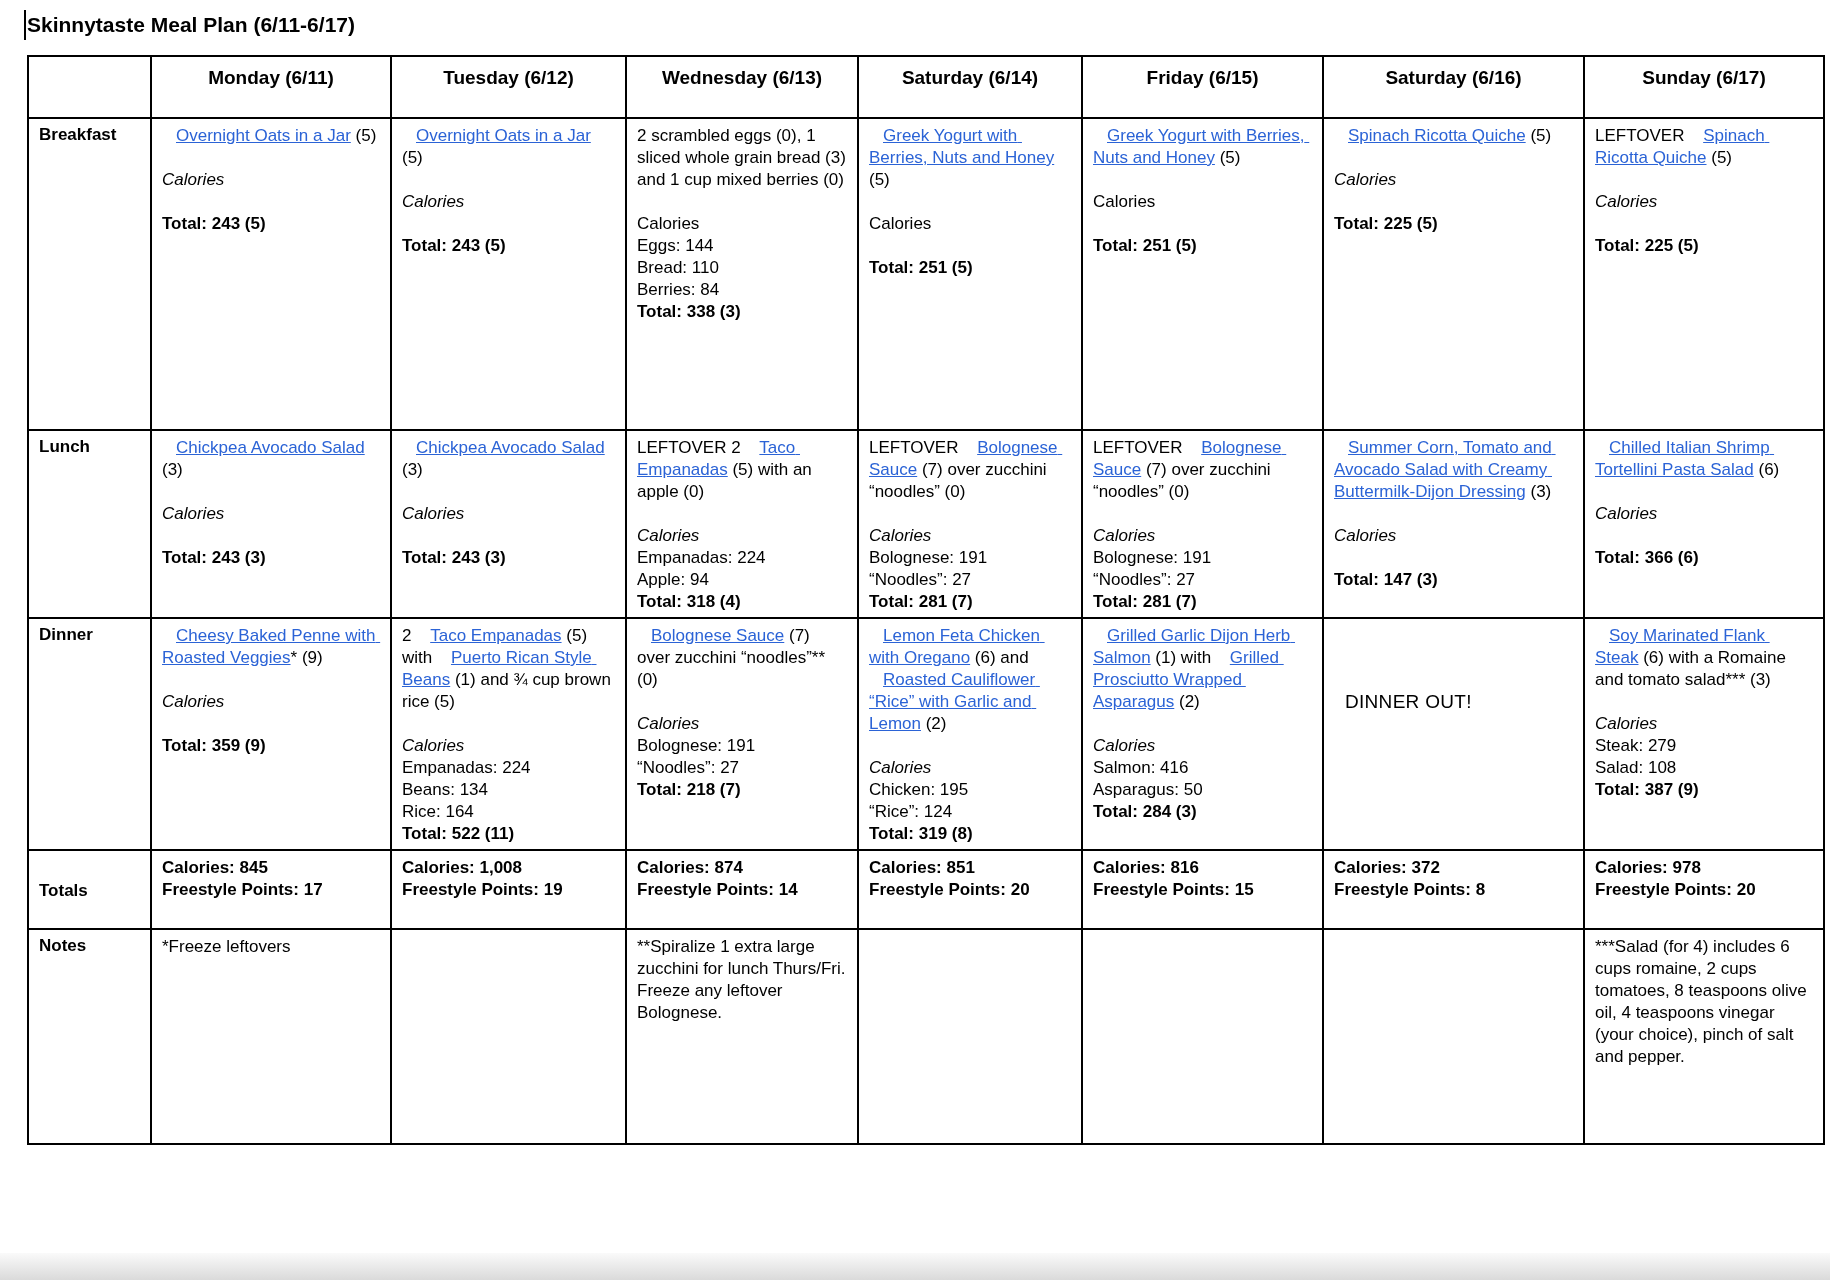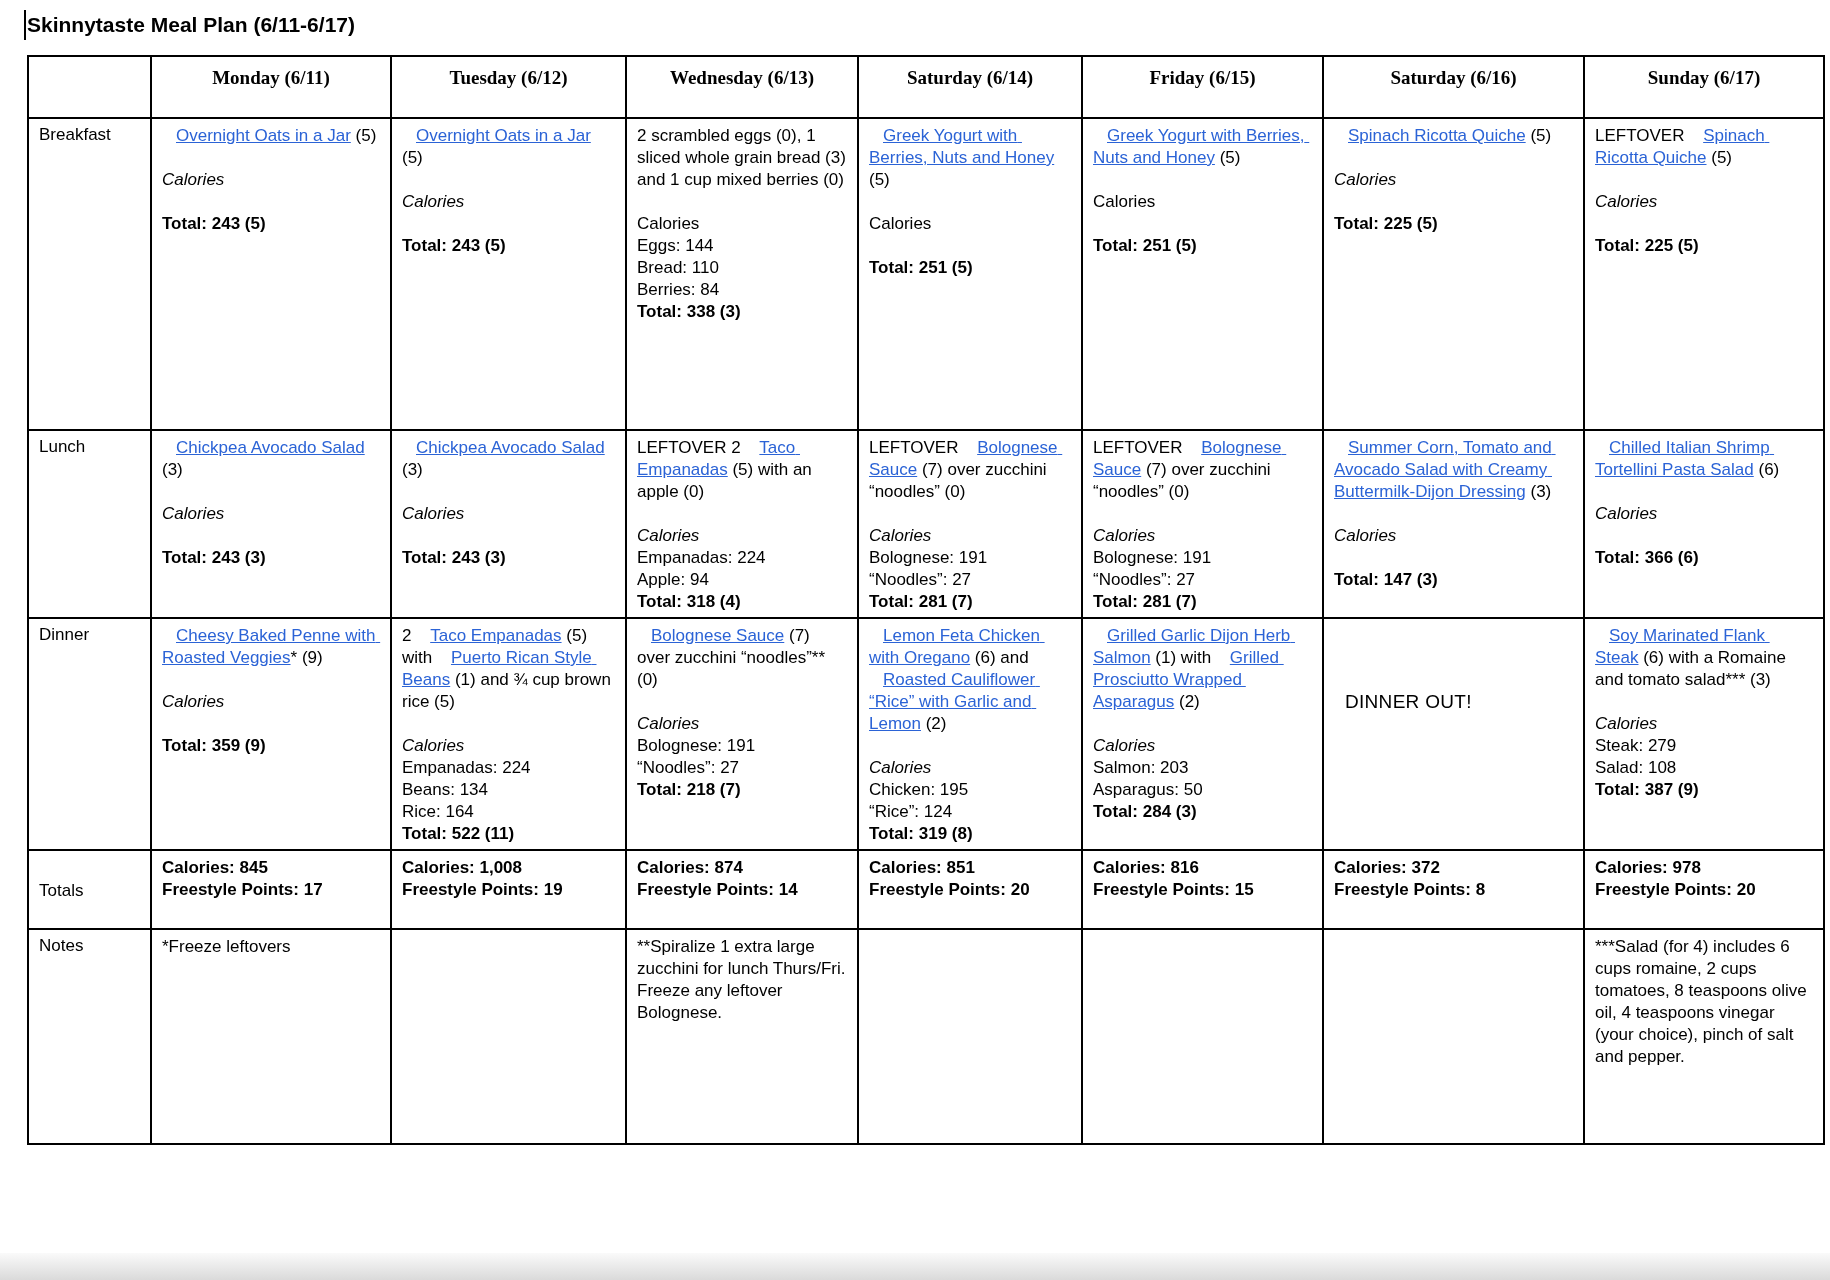--- a/index.html
+++ b/index.html
@@ -4,22 +4,22 @@
 <style>
   html,body{margin:0;padding:0;background:#ffffff;}
   body{width:1830px;height:1280px;overflow:hidden;font-family:"Liberation Sans",sans-serif;color:#000;position:relative;}
   .page{position:absolute;inset:0;background:#fff;}
   .title-row{position:absolute;left:24px;top:10px;white-space:nowrap;}
   .caret{display:inline-block;width:2px;height:30px;background:#000;vertical-align:middle;margin-right:1px;}
   .title{font-size:21px;font-weight:bold;vertical-align:middle;}
   table.meal{position:absolute;left:27px;top:55px;border-collapse:collapse;table-layout:fixed;}
   table.meal th,table.meal td{border:2px solid #000;vertical-align:top;padding:6px 10px 4px 10px;font-size:17px;text-align:left;overflow:hidden;}
   tr.head-row{height:62px;}
-  tr.head-row th{font-size:19px;font-weight:bold;text-align:center;padding-top:10px;font-family:Liberation Serif, serif;}
-  th.row-label{font-size:18px;font-weight:normal;}
+  tr.head-row th{font-size:19px;font-weight:bold;text-align:center;padding-top:10px;}
+  th.row-label{font-size:18px;font-weight:bold;}
   tr.row-breakfast{height:312px;}
   tr.row-lunch{height:185px;}
   tr.row-dinner{height:212px;}
   tr.row-totals{height:79px;}
   tr.row-totals th.row-label{vertical-align:middle;}
   tr.row-notes{height:215px;}
   .line{line-height:22px;min-height:22px;}
   .run{white-space:pre-wrap;}
   .run.bold{font-weight:bold;}
   .run.italic{font-style:italic;}
@@ -199,21 +199,21 @@
             <div class="line">&nbsp;</div>
             <div class="line"><span class="run italic">Calories</span></div>
             <div class="line"><span class="run plain">Chicken: 195</span></div>
             <div class="line"><span class="run plain">“Rice”: 124</span></div>
             <div class="line"><span class="run bold">Total: 319 (8)</span></div>
           </td>
           <td>
             <div class="line"><a href="#" class="run link">Grilled Garlic Dijon Herb Salmon</a><span class="run plain"> (1) with </span><a href="#" class="run link">Grilled Prosciutto Wrapped Asparagus</a><span class="run plain"> (2)</span></div>
             <div class="line">&nbsp;</div>
             <div class="line"><span class="run italic">Calories</span></div>
-            <div class="line"><span class="run plain">Salmon: 203</span></div>
+            <div class="line"><span class="run plain">Salmon: 416</span></div>
             <div class="line"><span class="run plain">Asparagus: 50</span></div>
             <div class="line"><span class="run bold">Total: 284 (3)</span></div>
           </td>
           <td>
             <div class="line">&nbsp;</div>
             <div class="line">&nbsp;</div>
             <div class="line">&nbsp;</div>
             <div class="line"><span class="run plain lg">DINNER OUT!</span></div>
           </td>
           <td>

